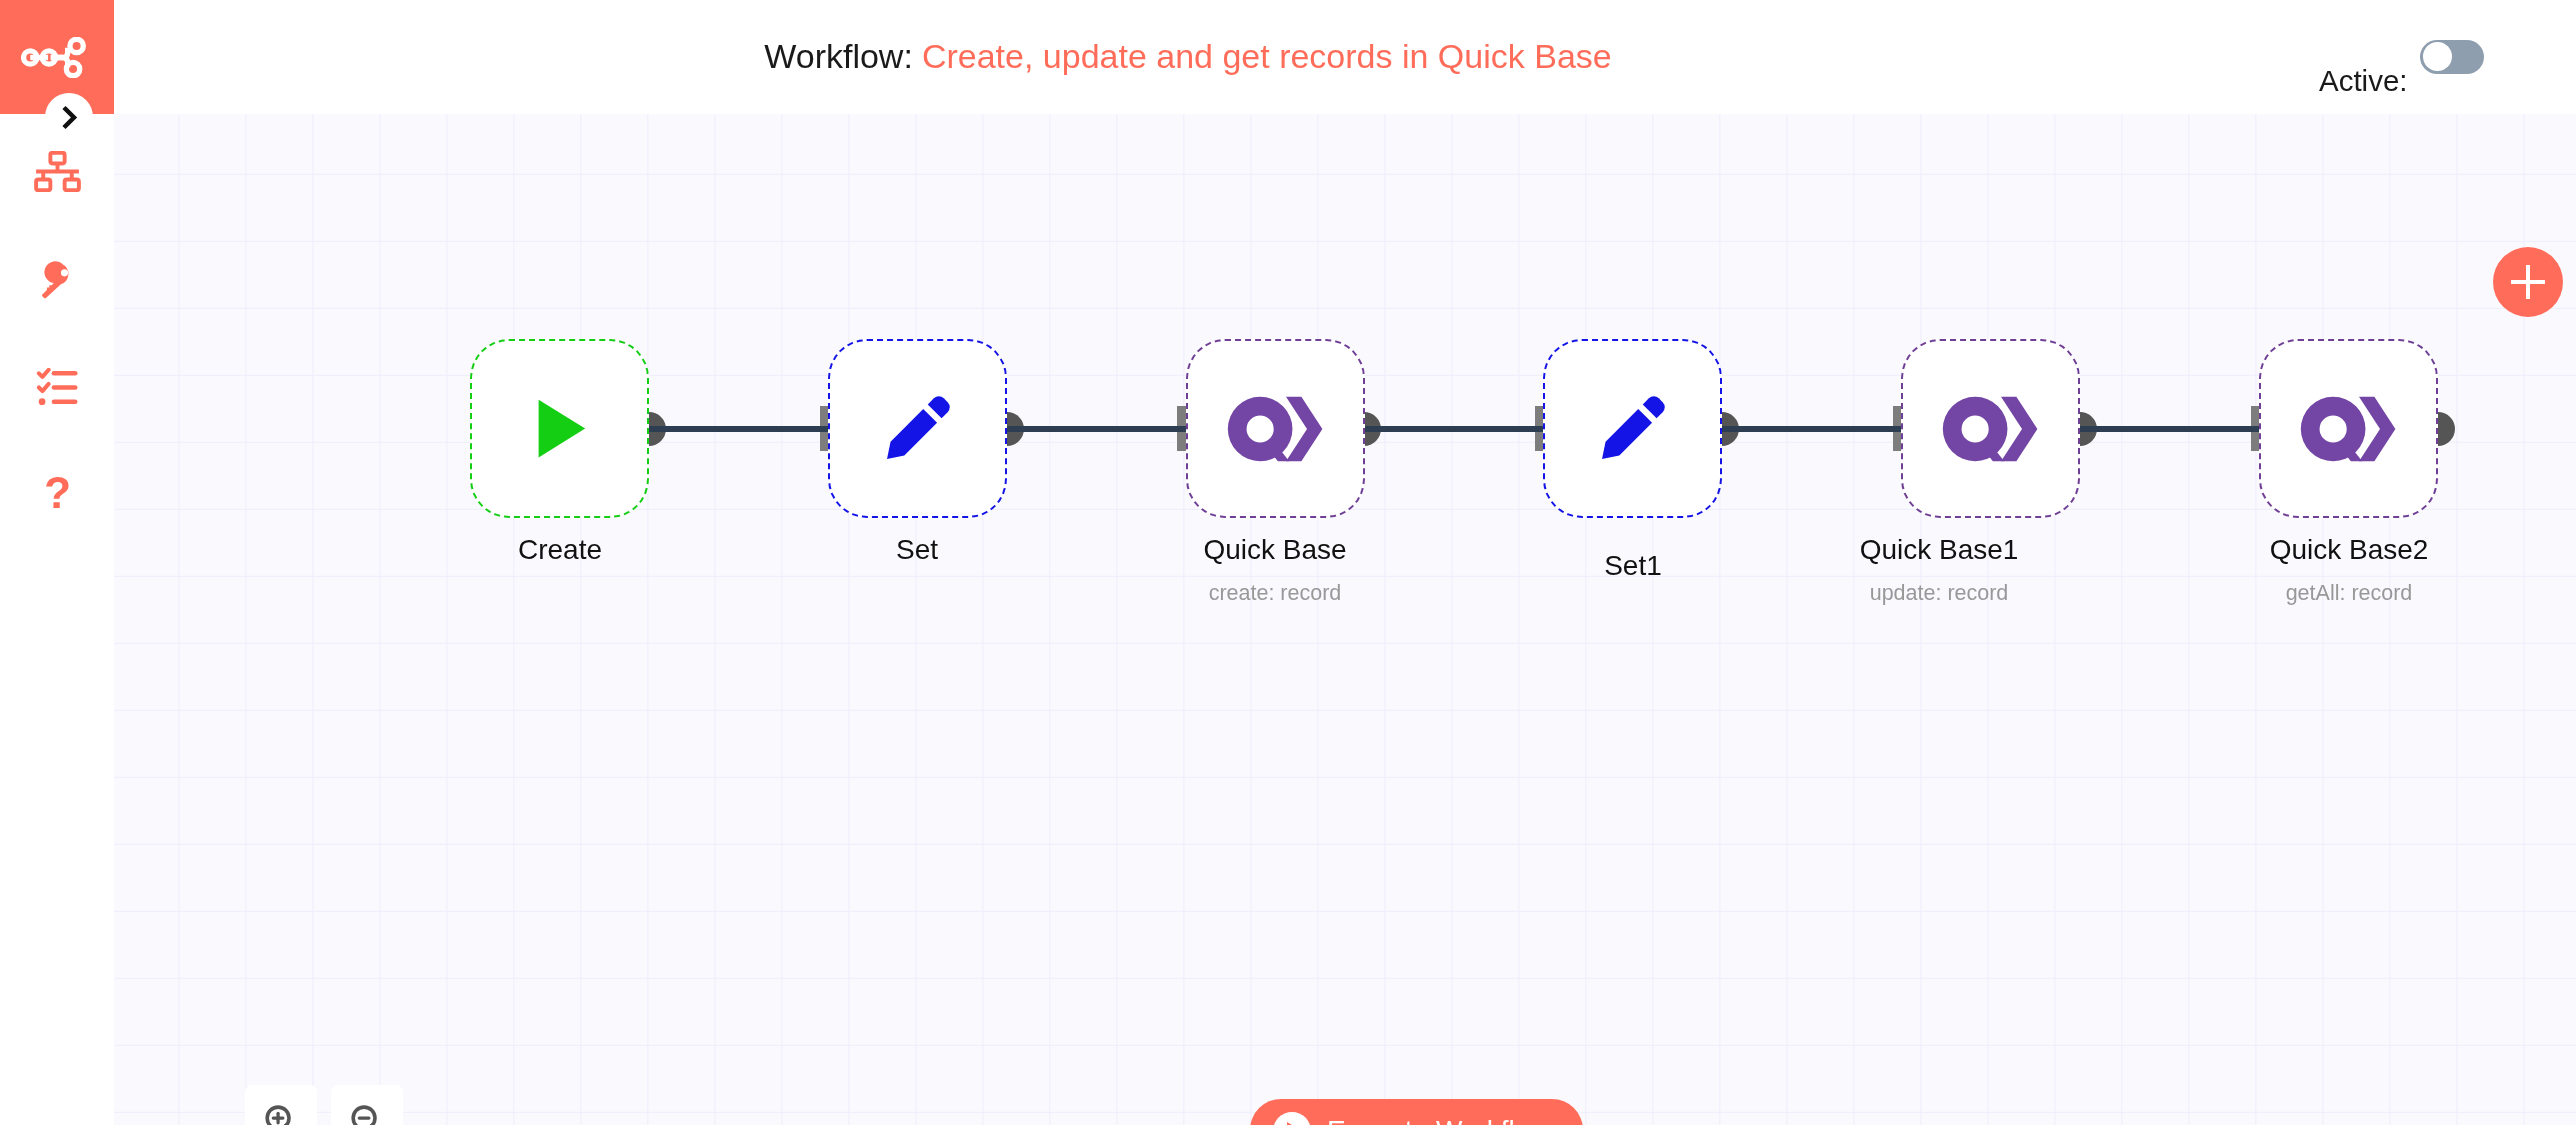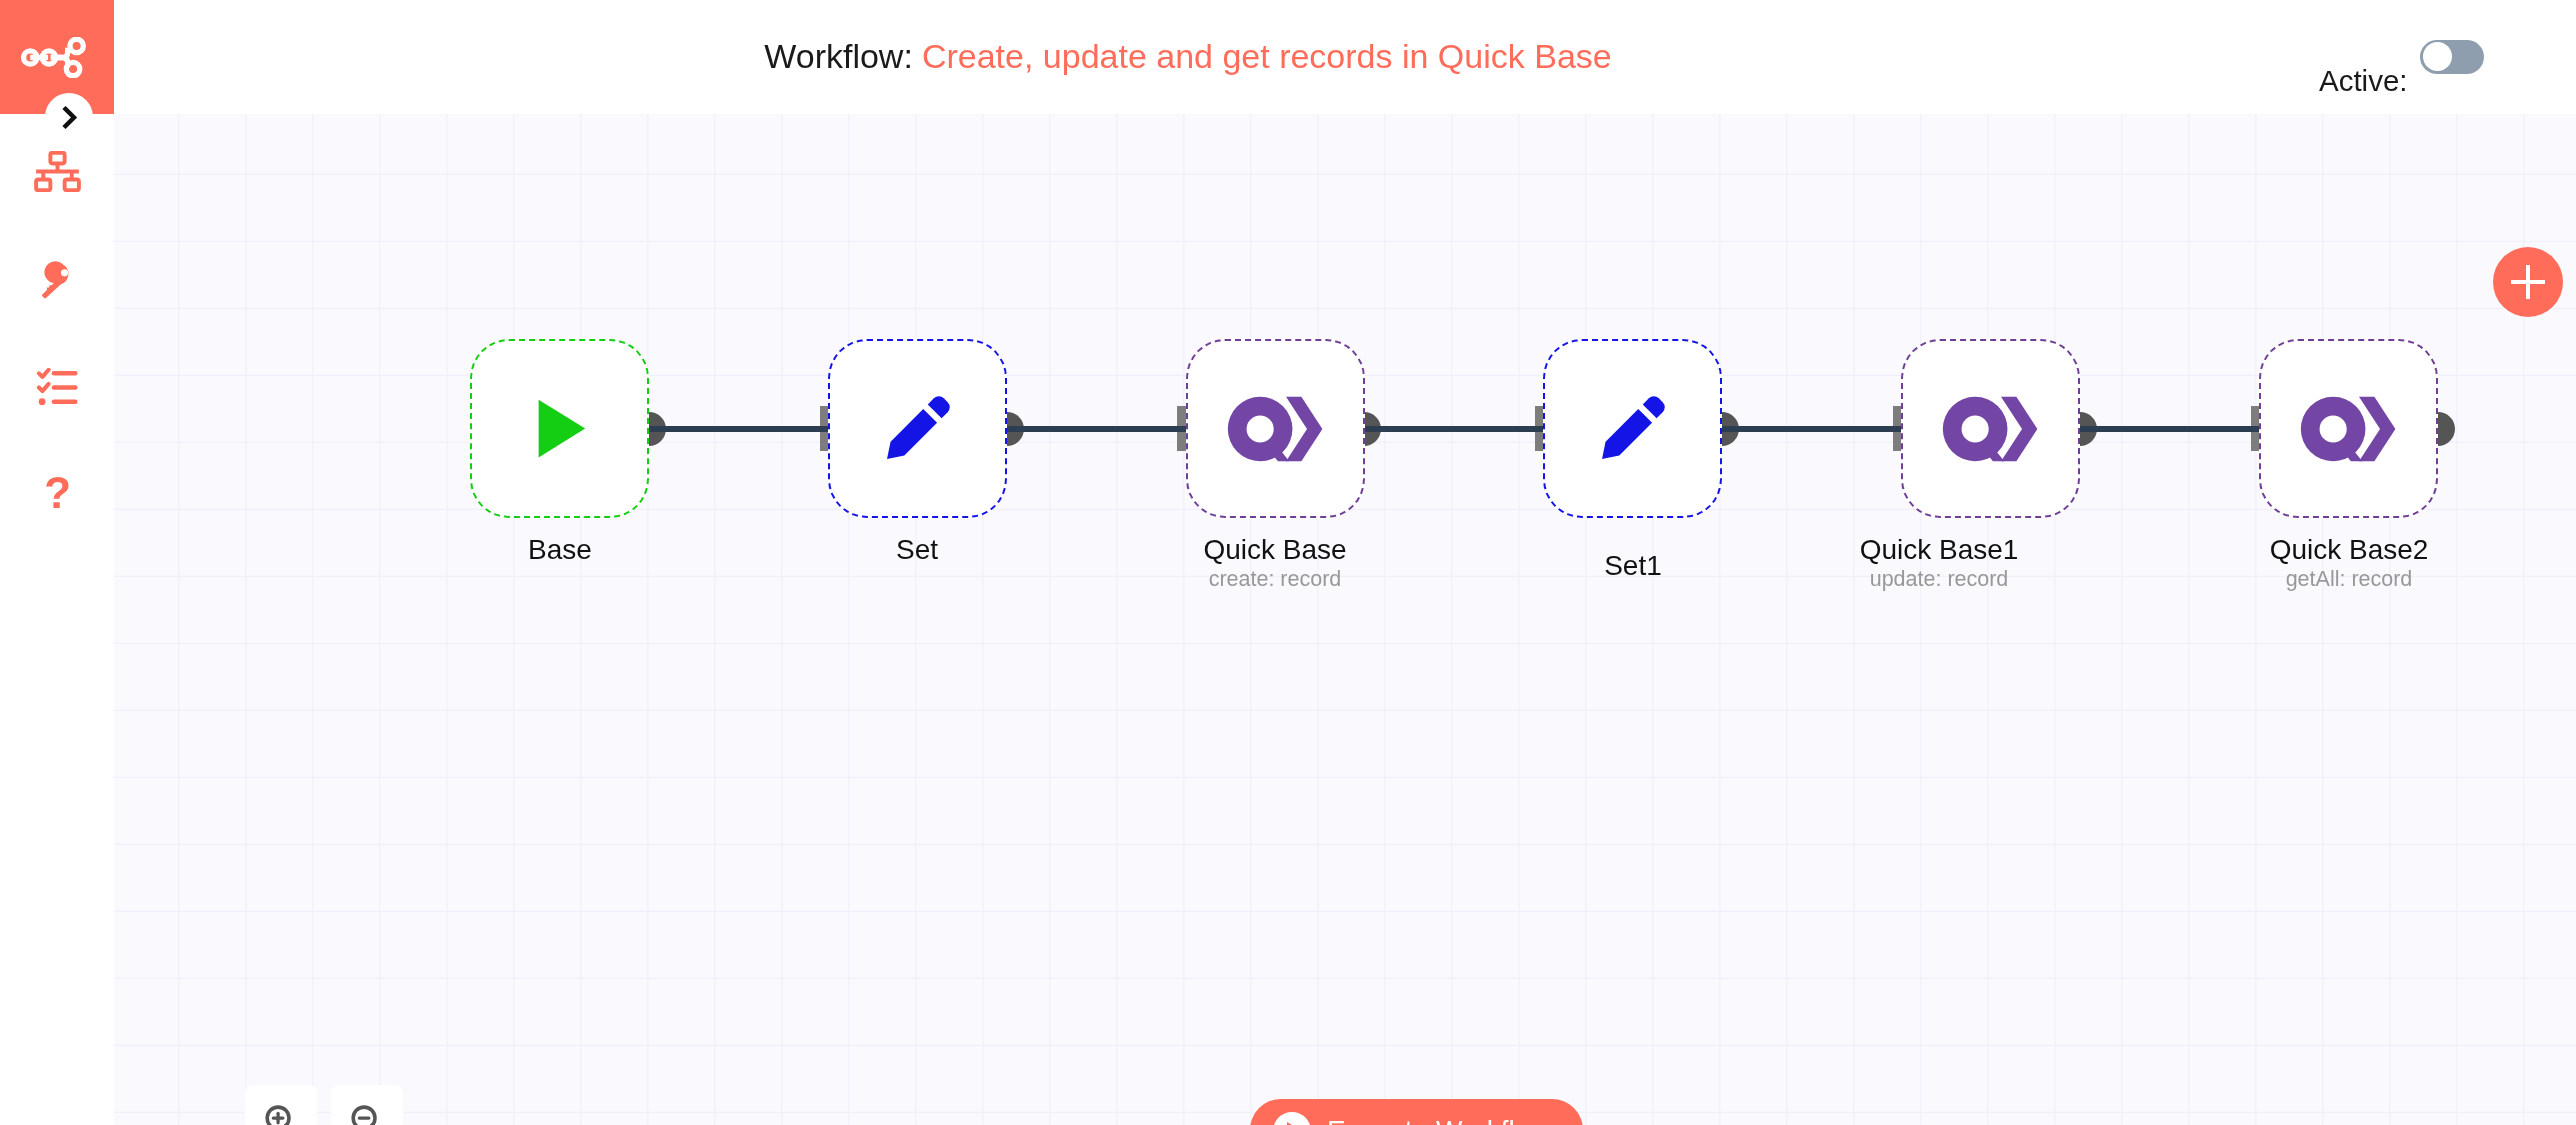--- a/index.html
+++ b/index.html
@@ -200,21 +200,21 @@
   .node-name {
     font-size: 28px;
     line-height: 32px;
     color: #111111;
     white-space: nowrap;
   }
   .node-sub {
     font-size: 21.5px;
     line-height: 27px;
     color: #989898;
-    margin-top: 0;
+    margin-top: 14px;
     white-space: nowrap;
   }
   .node-sub:empty { display: none; }
 
   
   .add-btn {
     position: absolute;
     top: 133px;
     left: 2379px;
     width: 70px; height: 70px;
@@ -319,21 +319,21 @@
         <div class="link-line" style="left: 1608px; width: 179px; top: 312px;"></div>
         <div class="link-line" style="left: 1966px; width: 179px; top: 312px;"></div>
       </div>
     <div id="nodes-layer">
         <div class="node green" style="left: 356px; top: 225px;">
           <svg width="77" height="77" viewBox="0 0 24 24">
             <path d="M5.5 3 L20 12 L5.5 21 Z" fill="#13ce13"></path>
           </svg>
         </div>
         <div class="node-caption" style="left: 249px; top: 420px;">
-          <div class="node-name">Base</div>
+          <div class="node-name">Create</div>
         </div>
         <div class="node blue" style="left: 714px; top: 225px;">
           <svg width="77" height="77" viewBox="0 0 24 24">
             <path d="M17.1 2.6 a2.2 2.2 0 0 1 3.1 0 l1.2 1.2 a2.2 2.2 0 0 1 0 3.1 l-1.9 1.9 l-4.3 -4.3 Z" fill="#1414e6"></path>
             <path d="M13.8 5.9 l4.3 4.3 l-10.2 10.2 l-5.4 1.1 l1.1 -5.4 Z" fill="#1414e6"></path>
           </svg>
         </div>
         <div class="node-caption" style="left: 606px; top: 420px;">
           <div class="node-name">Set</div>
         </div>

